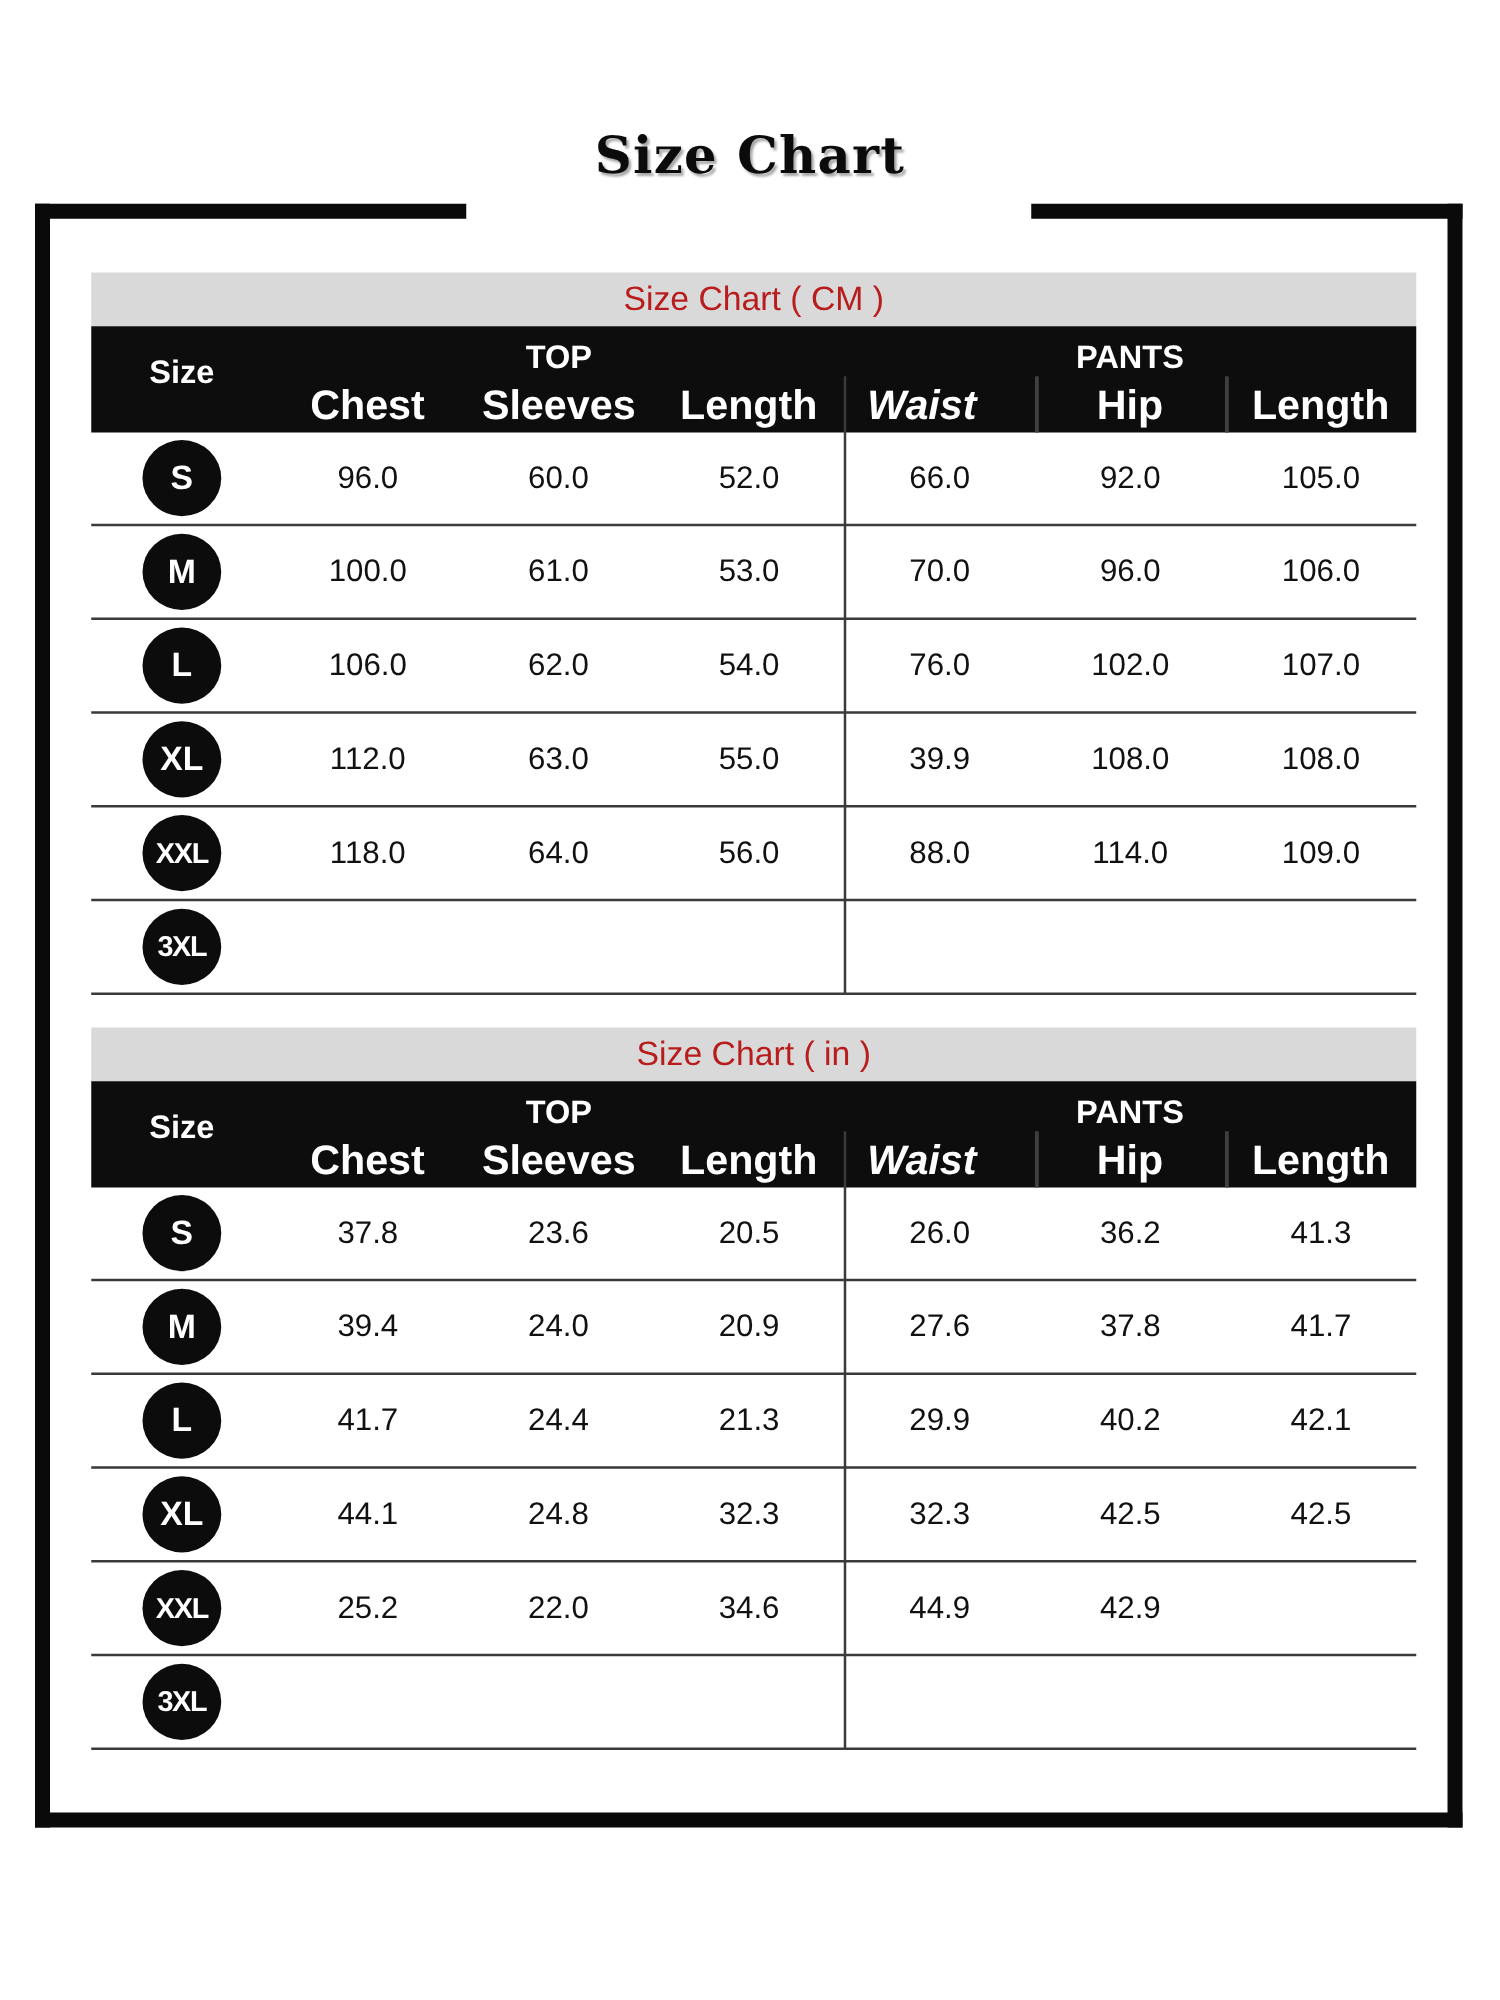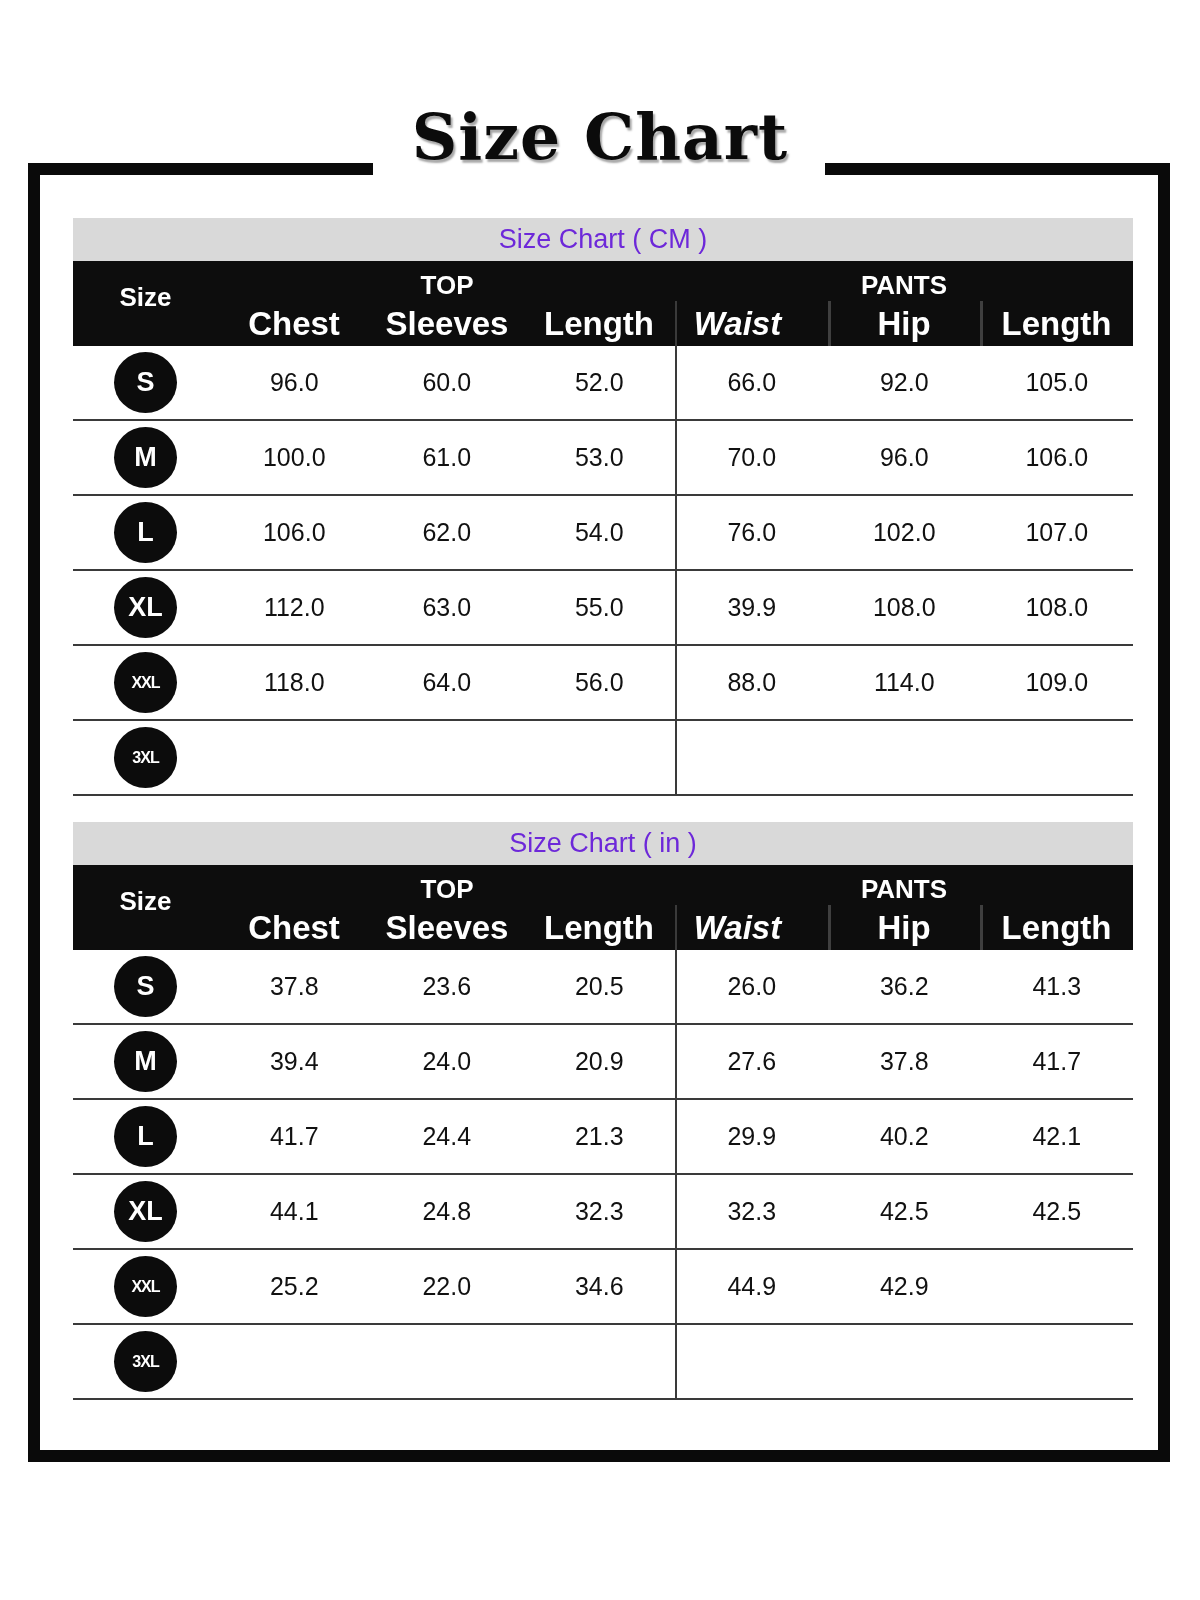--- a/index.html
+++ b/index.html
@@ -10,21 +10,21 @@
     font-family:"Liberation Sans", sans-serif;
     overflow:hidden;
   }
   
   .page-title{
     position:absolute;
     left:0;top:100px;width:1200px;
     text-align:center;
     font-family:"DejaVu Serif", serif;
     font-weight:700;
-    font-size:63px;
+    font-size:41px;
     letter-spacing:1px;
     color:#0b0b0b;
     text-shadow:2px 3px 2px rgba(0,0,0,0.35);
   }
   
   .frame-bar{position:absolute;background:#0a0a0a;}
   .frame-top-left{left:28px;top:163px;width:345px;height:12px;}
   .frame-top-right{left:825px;top:163px;width:345px;height:12px;}
   .frame-left{left:28px;top:163px;width:12px;height:1299px;}
   .frame-right{left:1158px;top:163px;width:12px;height:1299px;}
@@ -33,21 +33,21 @@
   .size-table{
     position:absolute;
     left:73px;width:1060px;height:578px;
   }
   .size-table.t1{top:218px;}
   .size-table.t2{top:822px;}
   .caption{
     position:absolute;left:0;top:0;width:100%;height:43px;
     background:#d9d9d9;
     display:flex;align-items:center;justify-content:center;
-    font-size:27px;color:#6d28d9;
+    font-size:27px;color:#b91c1c;
   }
   .thead{
     position:absolute;left:0;top:43px;width:100%;height:85px;
     background:#0d0d0d;color:#ffffff;font-weight:700;
   }
   .hsize{
     position:absolute;left:0;top:0;width:145px;height:72px;
     display:flex;align-items:center;justify-content:center;
     font-size:26px;
   }
@@ -89,21 +89,21 @@
   .cell{
     display:flex;align-items:center;justify-content:center;
     font-size:25px;color:#111111;
   }
   .badge{
     width:63px;height:61px;border-radius:50%;
     background:#0c0c0c;color:#ffffff;
     display:flex;align-items:center;justify-content:center;
     font-weight:700;font-size:27px;
   }
-  .badge.badge-sm{font-size:16px;letter-spacing:-1px;}
+  .badge.badge-sm{font-size:23px;letter-spacing:-1px;}
 </style>
 </head>
 <body>
 
 <div id="page">
 
   <div class="page-title">Size Chart</div>
 
   <div class="frame-bar frame-top-left"></div>
   <div class="frame-bar frame-top-right"></div>

